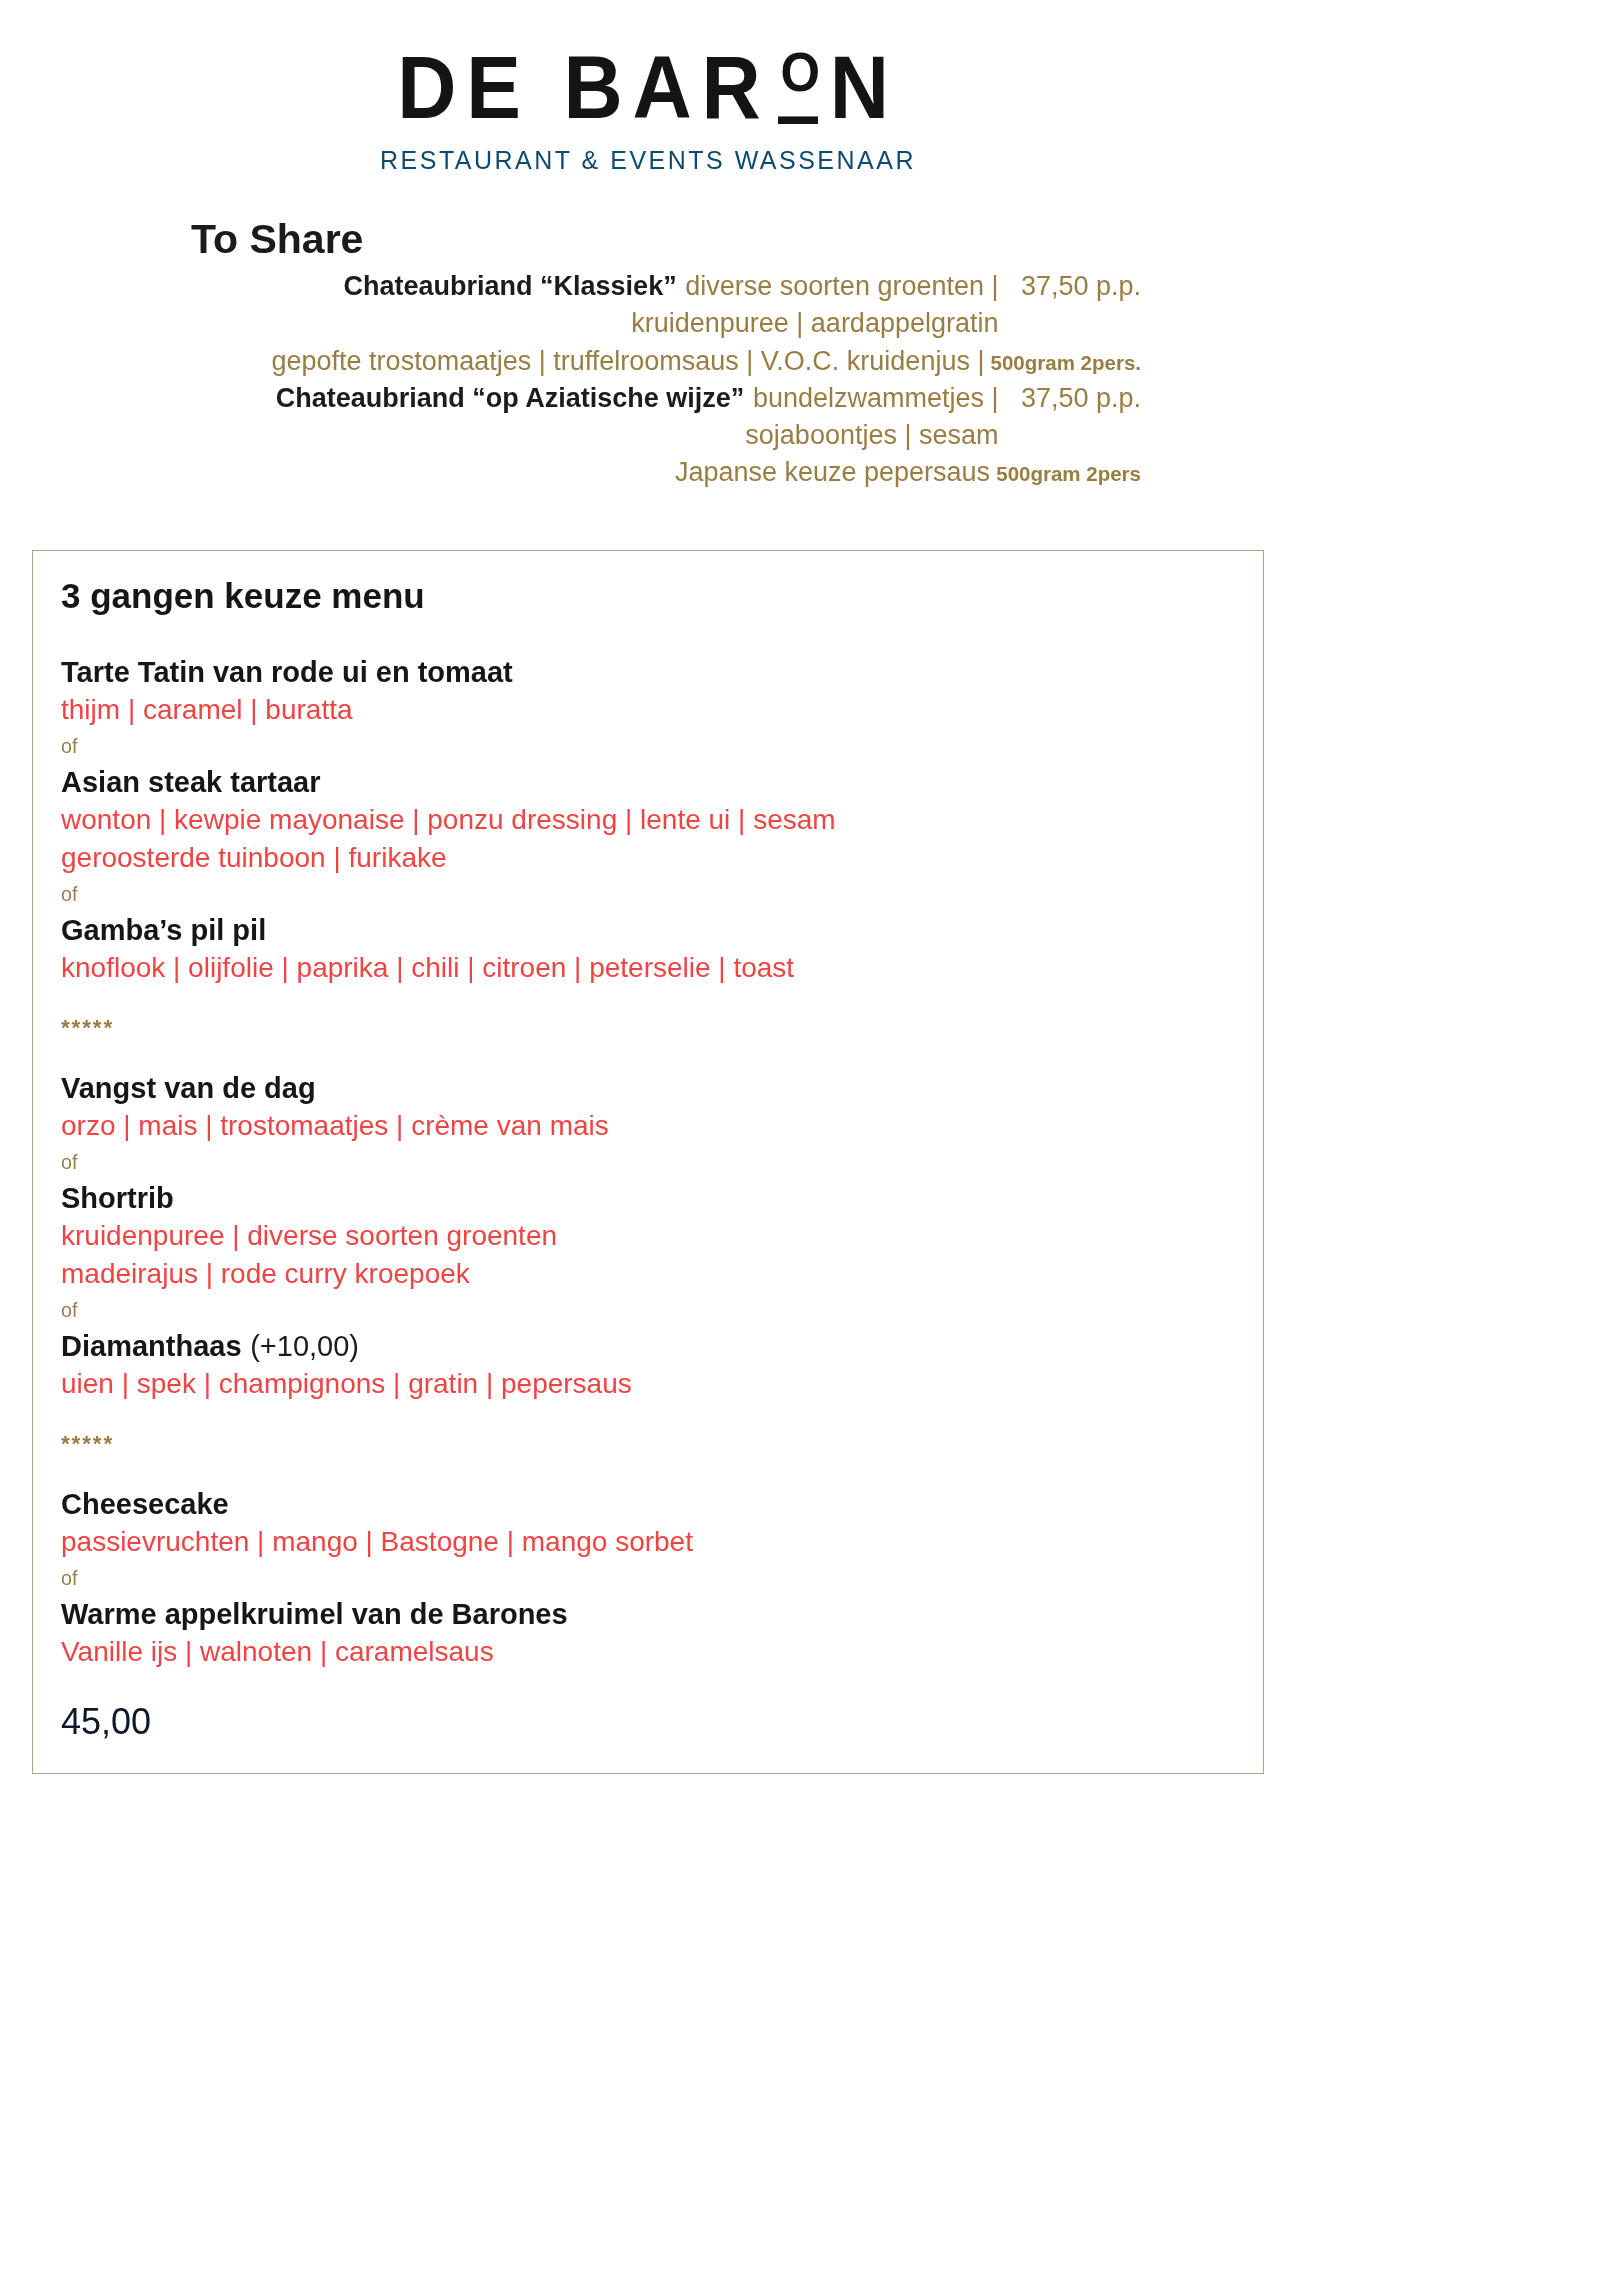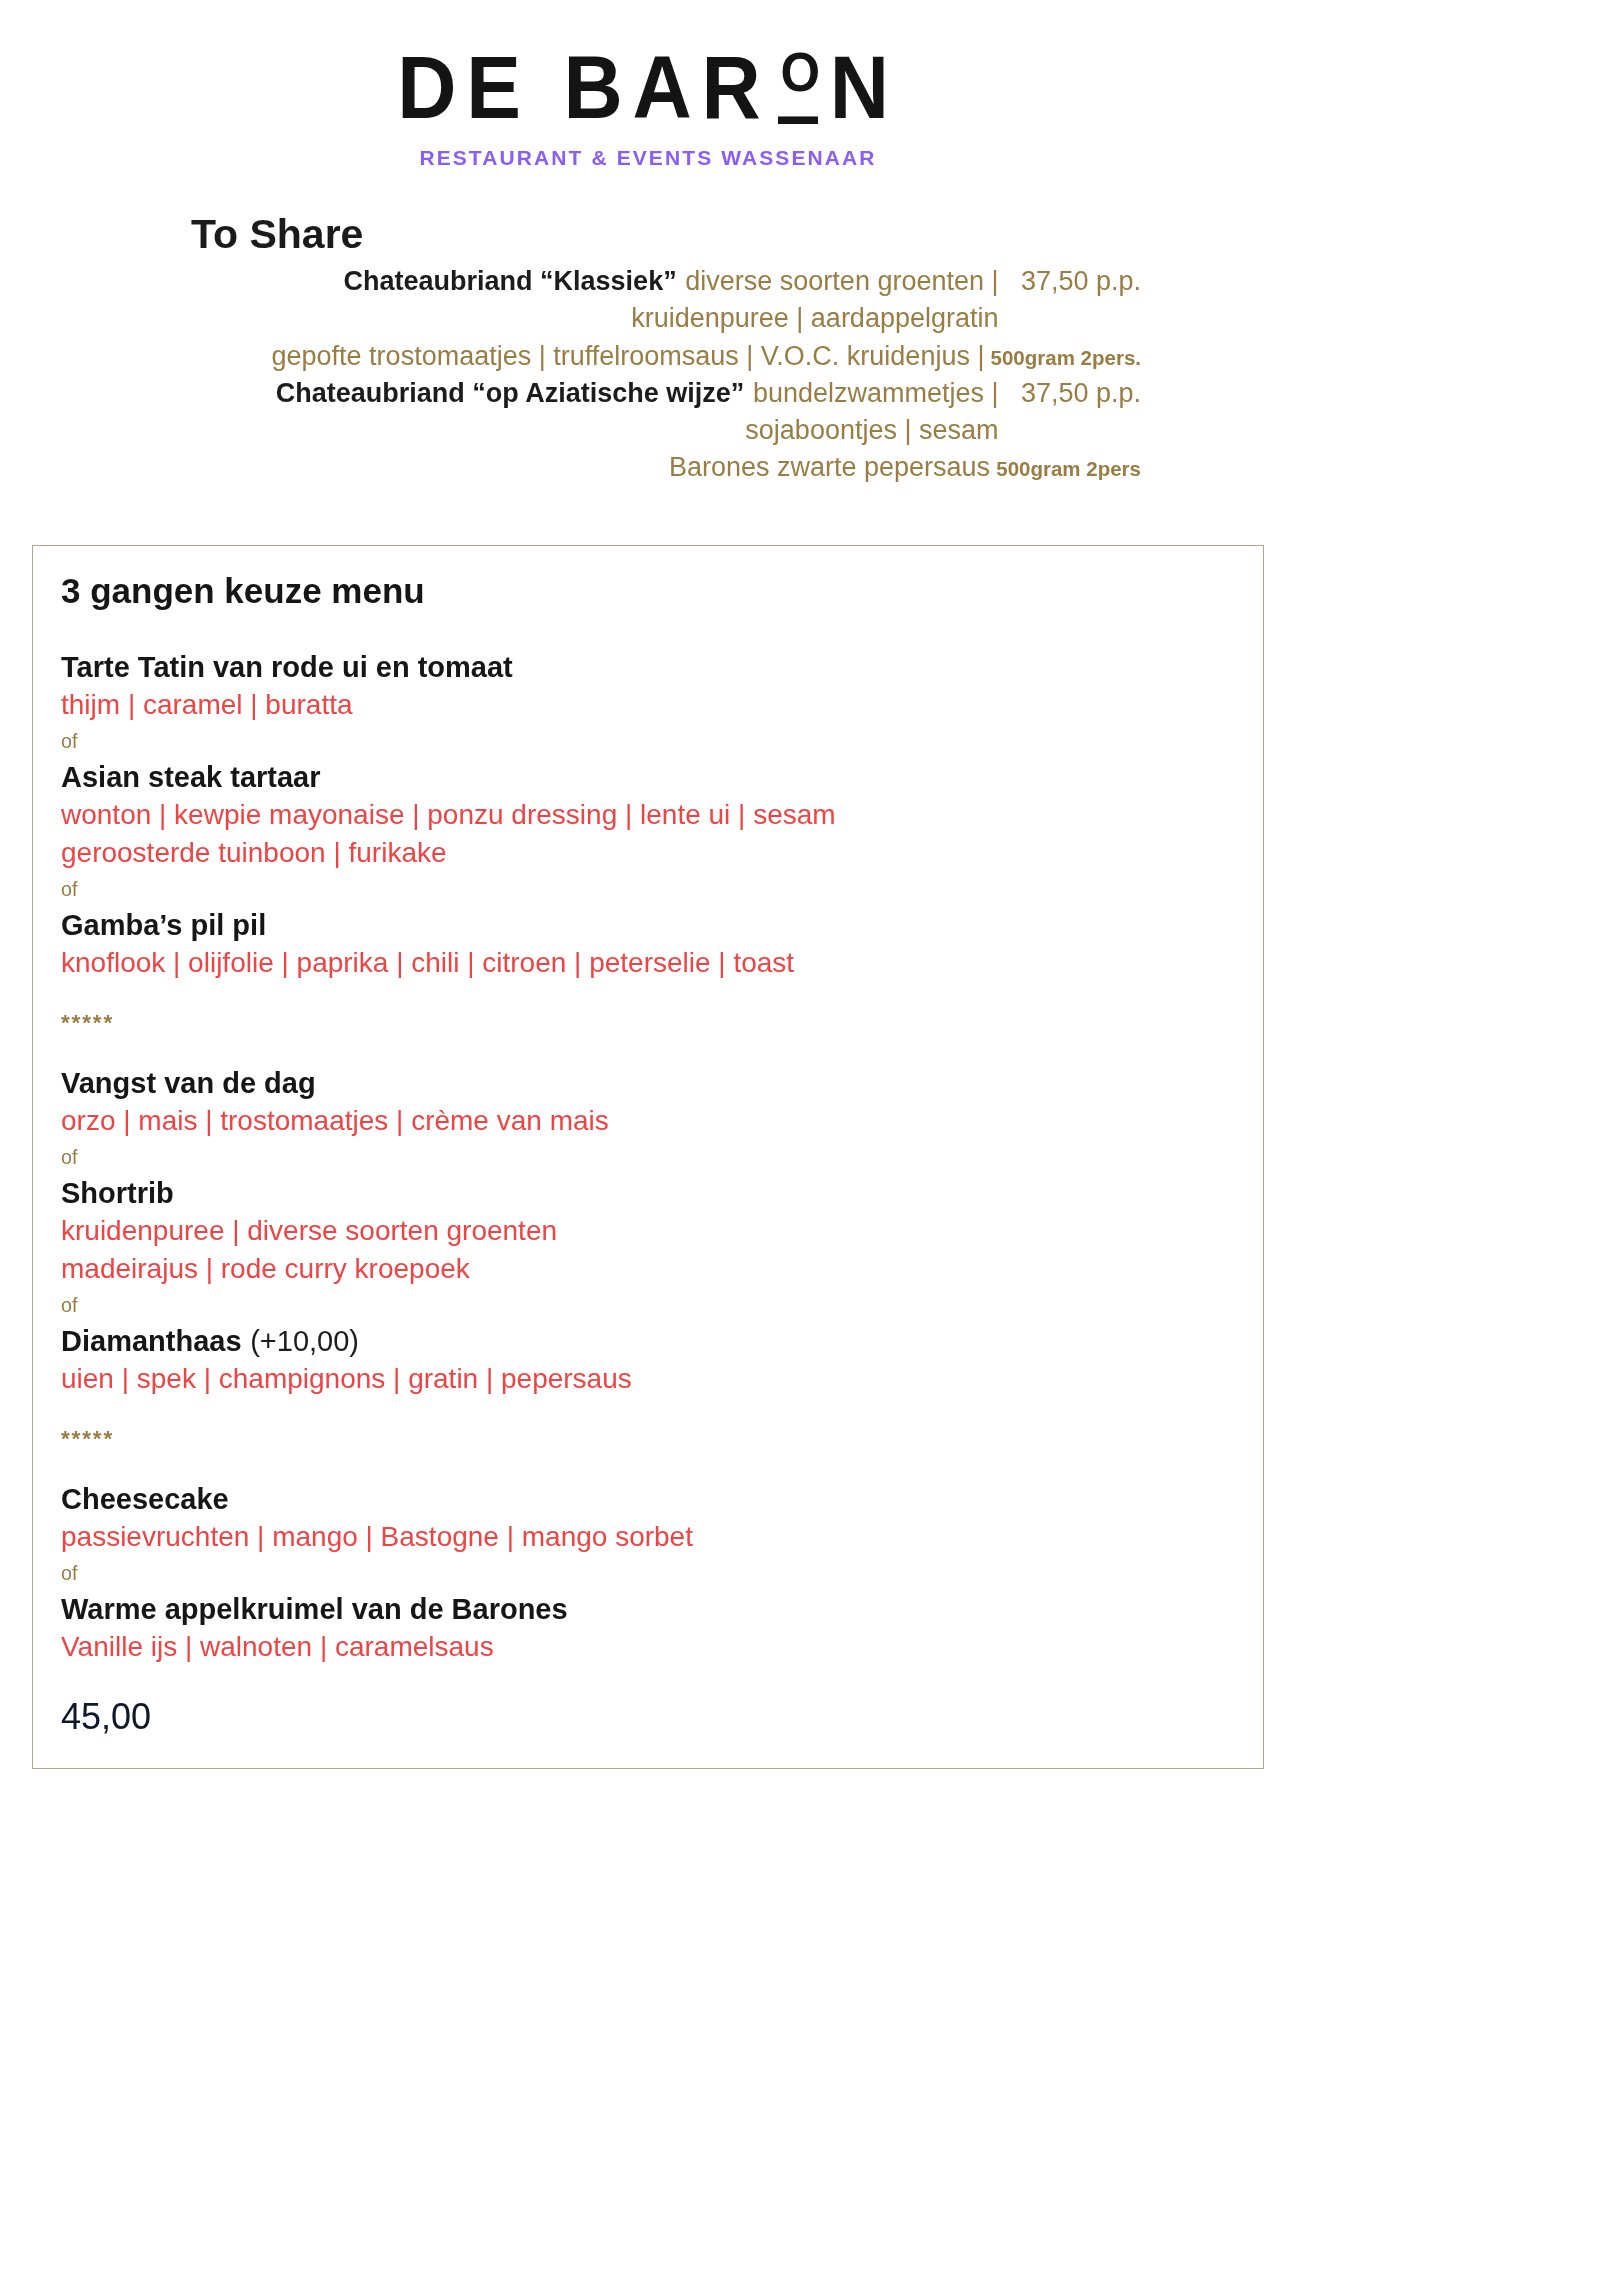--- a/index.html
+++ b/index.html
@@ -27,22 +27,22 @@
   .logo-o .o-glyph {
     position:absolute; top:0.03em; left:50%; transform:translateX(-50%);
     font-size:0.62em; line-height:1; letter-spacing:0;
   }
   .logo-o::after {
     content:""; position:absolute; bottom:0.04em; left:10%;
     width:72%; height:0.085em; background:#141414;
   }
   .brand-subtitle {
     margin-top:20.5px;
-    font-size:21px; font-weight:700; letter-spacing:0.10em;
-    color:#8b5cf6;
+    font-size:25px; font-weight:400; letter-spacing:0.10em;
+    color:#0c4a6e;
   }
 
   
   .to-share { margin:41px 155px 0 191px; }
   .section-heading { font-size:41px; font-weight:700; color:#1b1b1b; margin-bottom:5.6px; }
   .share-item { font-size:27px; line-height:1.38;text-align:right; }
   .item-line1 { display:flex; justify-content:space-between; align-items:baseline; }
   .item-name { font-weight:700; color:#1c1c1c; margin-right:0.32em; }
   .gold { color:#997d43; }
   .item-price { color:#997d43; white-space:nowrap; margin-left:22.4px; }
@@ -85,21 +85,21 @@
         <span class="gold">gepofte trostomaatjes | truffelroomsaus | V.O.C. kruidenjus |</span><span class="item-note">500gram 2pers.</span>
       </div>
     </div>
 
     <div class="share-item">
       <div class="item-line1">
         <span><span class="item-name">Chateaubriand “op Aziatische wijze”</span><span class="gold">bundelzwammetjes | sojaboontjes | sesam</span></span>
         <span class="item-price">37,50 p.p.</span>
       </div>
       <div>
-        <span class="gold">Barones zwarte pepersaus</span><span class="item-note">500gram 2pers</span>
+        <span class="gold">Japanse keuze pepersaus</span><span class="item-note">500gram 2pers</span>
       </div>
     </div>
   </div>
 
   <div class="menu-box">
     <div class="menu-title">3 gangen keuze menu</div>
 
     <div class="course">
       <div class="dish-name">Tarte Tatin van rode ui en tomaat</div>
       <div class="dish-desc">thijm | caramel | buratta</div>

